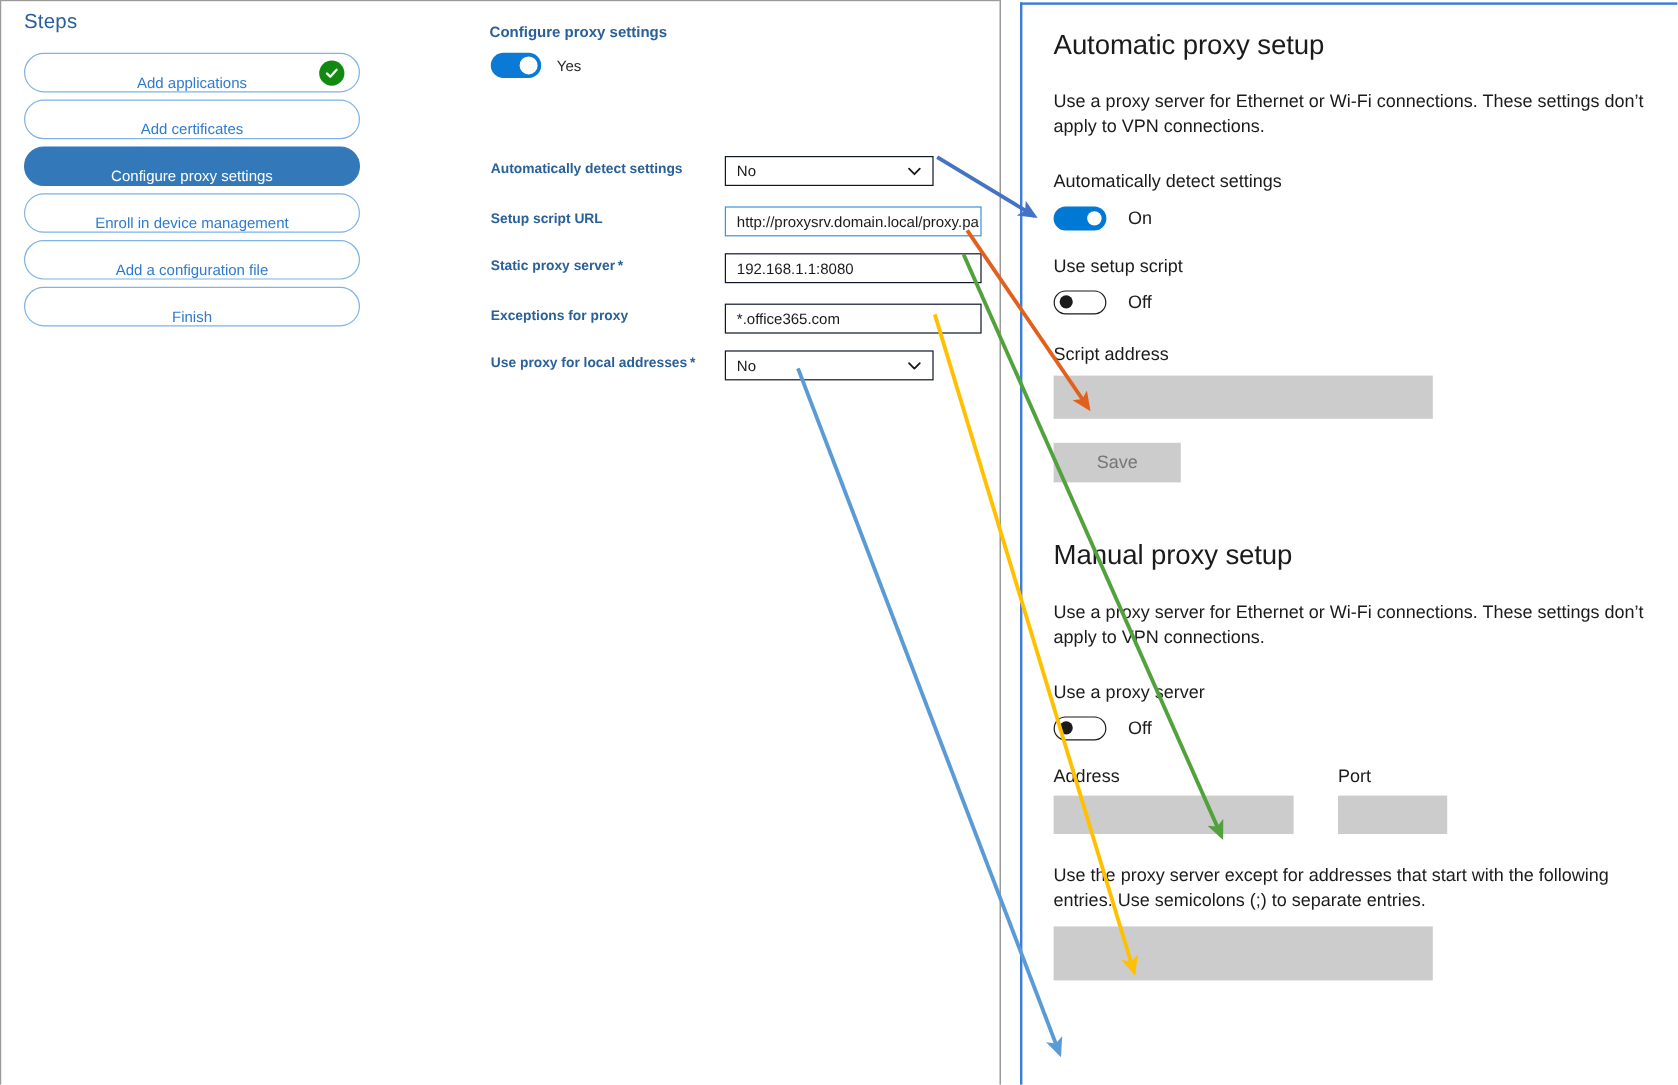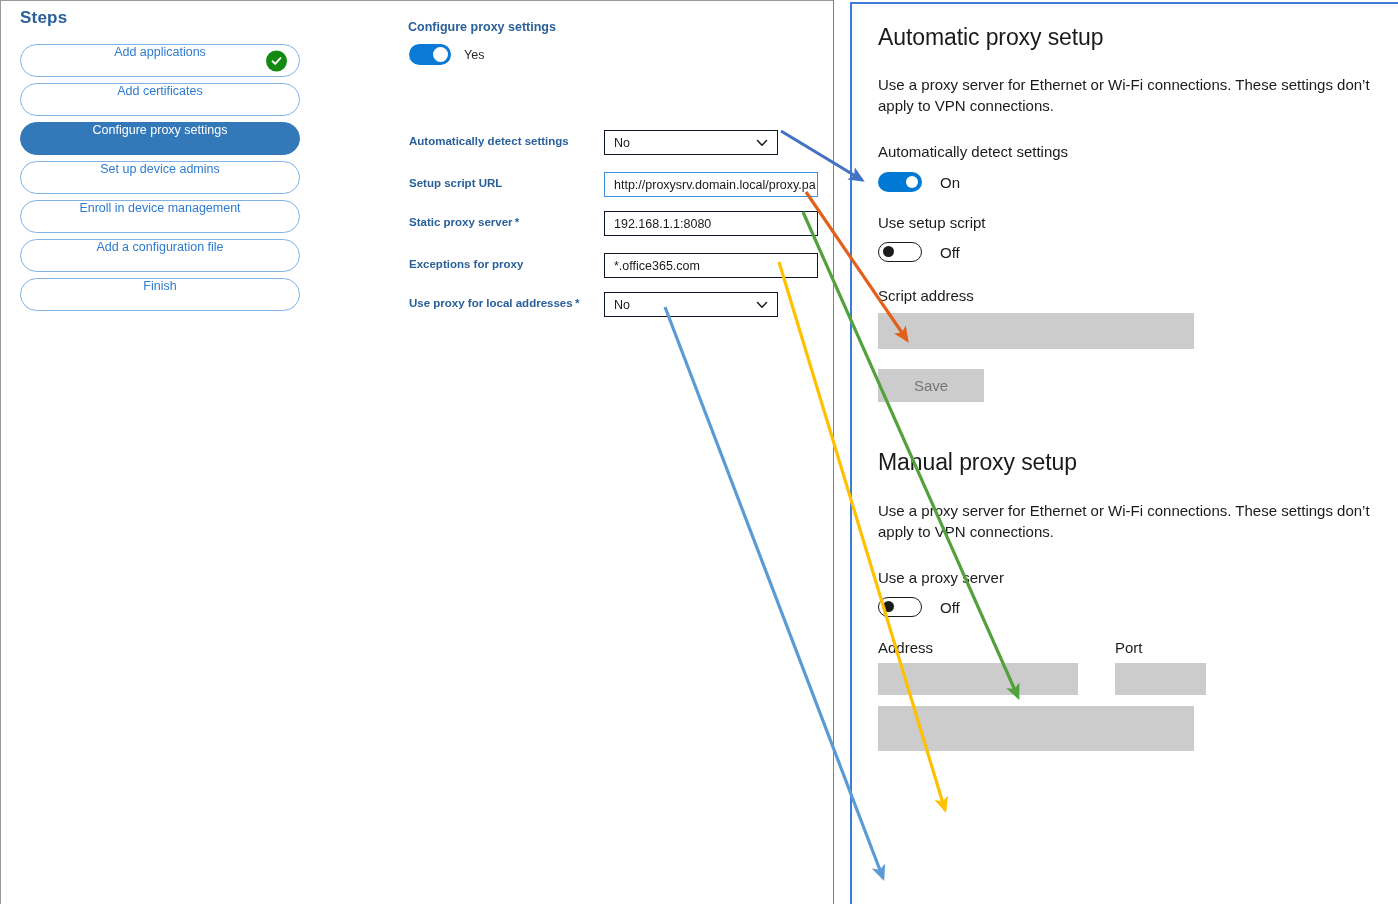--- a/index.html
+++ b/index.html
@@ -12,29 +12,29 @@
   #root { position: relative; width: 1398px; height: 904px; background:#fff; }
 
   
   .frame-top { position:absolute; left:0; top:0; width:833px; height:1px; background:#9a9a9a; }
   .frame-left { position:absolute; left:0; top:0; width:1px; height:904px; background:#9a9a9a; }
   .frame-divider { position:absolute; left:833px; top:0; width:1px; height:904px; background:#808080; }
 
   
   .steps-title {
     position:absolute; left:20px; top:8px;
-    font-size:17px; font-weight:bold; color:#2a6099; letter-spacing:.2px;
+    font-size:17px; font-weight:normal; color:#2a6099; letter-spacing:.2px;
   }
   .step-list { position:absolute; left:20px; top:44px; width:280px; }
   .step {
     position:relative;
     height:33px; margin-bottom:6px;
     border:1px solid #7fb2e5; border-radius:17px;
     background:#ffffff;
-    display:flex; align-items:flex-start; justify-content:center;
+    display:flex; align-items:flex-end; justify-content:center;
     font-size:12.5px; color:#2e7bd0;
     cursor:pointer;
   }
   .step.selected {
     background:#3378b8; border-color:#3378b8; color:#ffffff;
   }
   .step .check {
     position:absolute; right:12px; top:50%; transform:translateY(-50%);
     width:21px; height:21px; border-radius:50%;
     background:#128a12;
@@ -149,23 +149,20 @@
           <svg width="13" height="13" viewBox="0 0 13 13">
             <path d="M2.5 6.8 L5.2 9.4 L10.5 3.6" stroke="#ffffff" stroke-width="1.9" fill="none" stroke-linecap="round" stroke-linejoin="round"></path>
           </svg>
         </span>
       </div>
       <div class="step">
         <span>Add certificates</span>
       </div>
       <div class="step selected">
         <span>Configure proxy settings</span>
-      </div>
-      <div class="step">
-        <span>Set up device admins</span>
       </div>
       <div class="step">
         <span>Enroll in device management</span>
       </div>
       <div class="step">
         <span>Add a configuration file</span>
       </div>
       <div class="step">
         <span>Finish</span>
       </div>
@@ -259,20 +256,21 @@
         <div style="width:200px;">
           <div class="win-lbl">Address</div>
           <div class="graybox" style="margin-top:7px; width:200px; height:32px;"></div>
         </div>
         <div style="width:91px;">
           <div class="win-lbl">Port</div>
           <div class="graybox" style="margin-top:7px; width:91px; height:32px;"></div>
         </div>
       </div>
 
+      <div class="win-p" style="margin-top:24px;">Use the proxy server except for addresses that start with the following entries. Use semicolons (;) to separate entries.</div>
 
       <div class="graybox" style="margin-top:11px; width:316px; height:45px;"></div>
 
 
     </div>
   </div>
 
   <svg id="arrows" viewBox="0 0 1398 904" xmlns="http://www.w3.org/2000/svg">
       <defs>
         <marker id="mk0" viewBox="0 0 10 10" refX="8" refY="5" markerWidth="5" markerHeight="5" orient="auto-start-reverse" markerUnits="strokeWidth">

